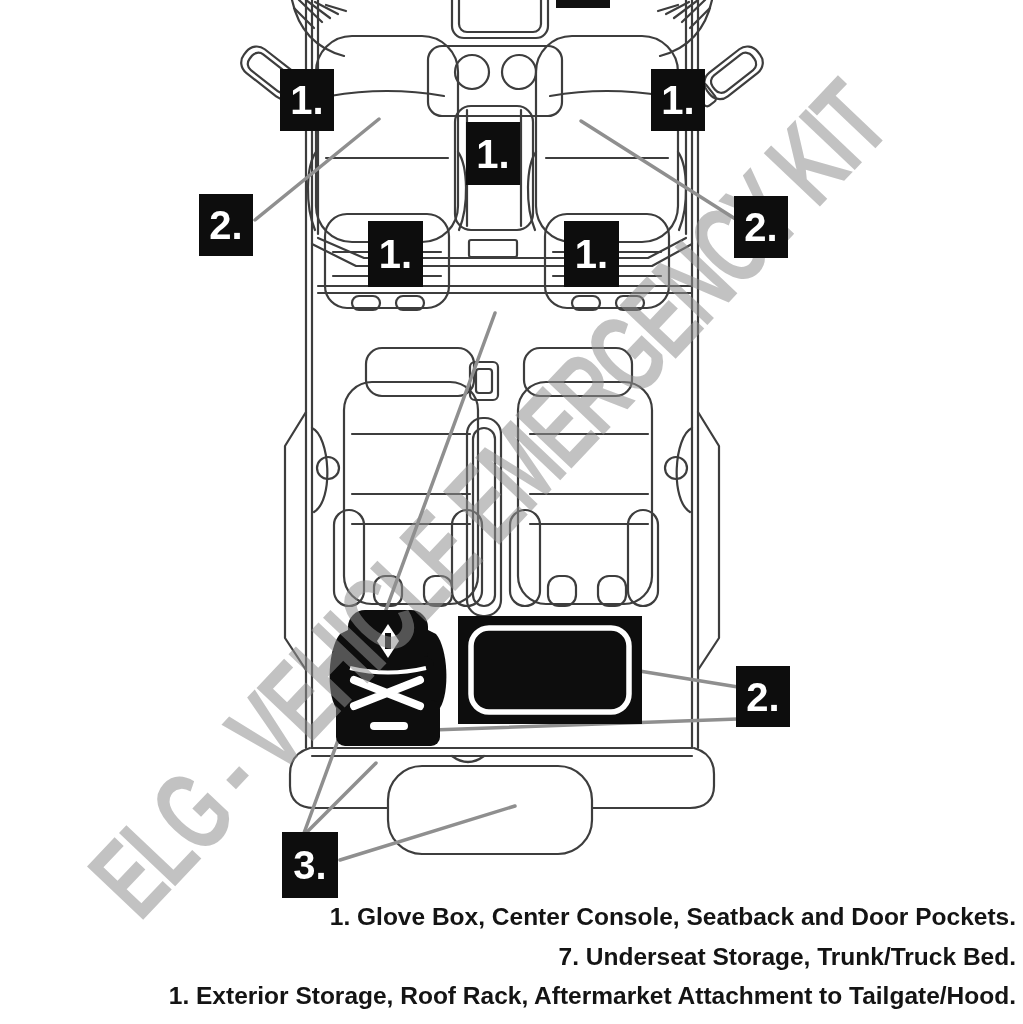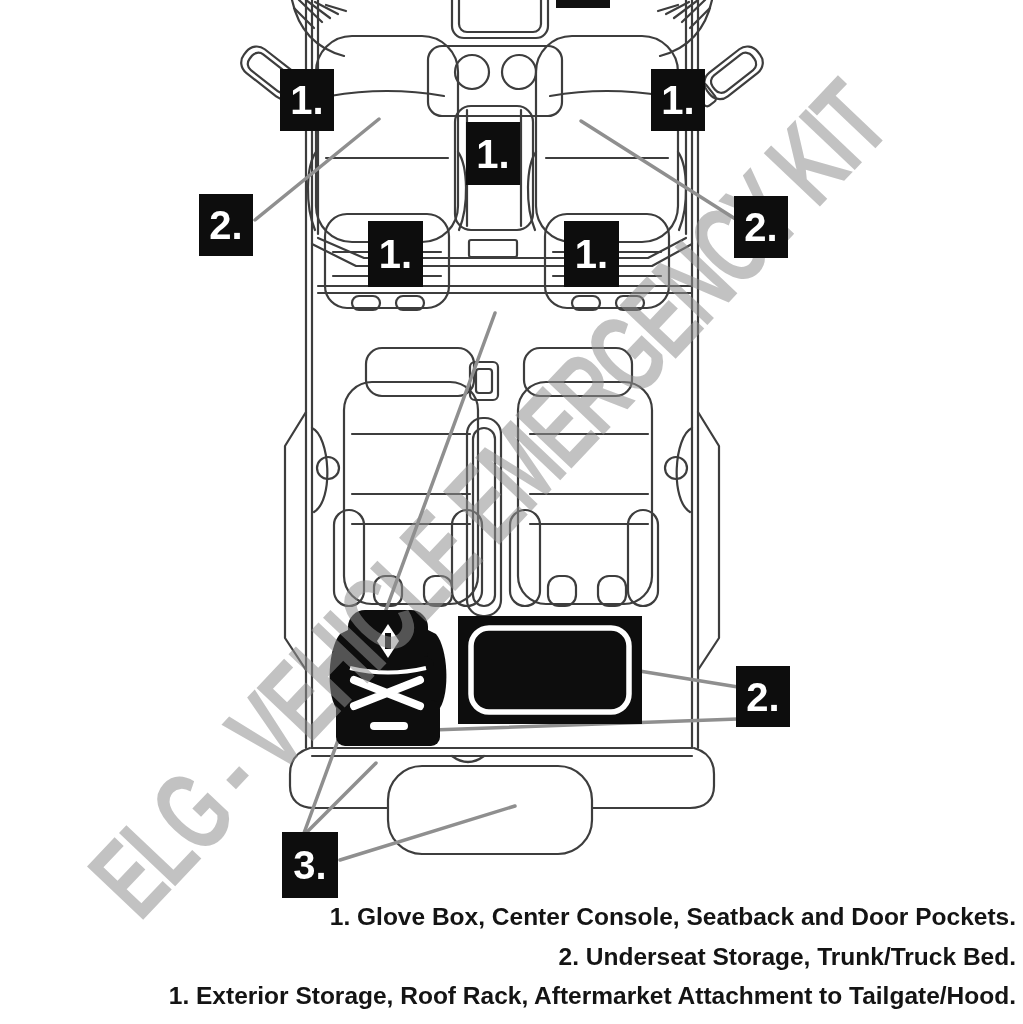--- a/index.html
+++ b/index.html
@@ -214,17 +214,17 @@
   <div class="marker" style="left:466px;top:122px;width:54px;height:63px">1.</div>
   <div class="marker" style="left:368px;top:221px;width:55px;height:66px">1.</div>
   <div class="marker" style="left:564px;top:221px;width:55px;height:66px">1.</div>
   <div class="marker" style="left:199px;top:194px;width:54px;height:62px">2.</div>
   <div class="marker" style="left:734px;top:196px;width:54px;height:62px">2.</div>
   <div class="marker" style="left:736px;top:666px;width:54px;height:61px">2.</div>
   <div class="marker" style="left:282px;top:832px;width:56px;height:66px">3.</div>
 
   <div class="legend">
     <div class="legend-line">1. Glove Box, Center Console, Seatback and Door Pockets.</div>
-    <div class="legend-line">2. Underseat Storage, Trunk/Truck Bed.</div>
+    <div class="legend-line">7. Underseat Storage, Trunk/Truck Bed.</div>
     <div class="legend-line">1. Exterior Storage, Roof Rack, Aftermarket Attachment to Tailgate/Hood.</div>
   </div>
 
 </div>
 
 </body></html>

